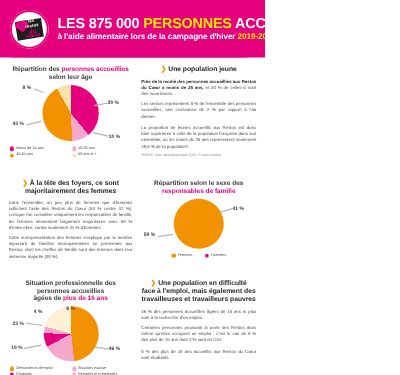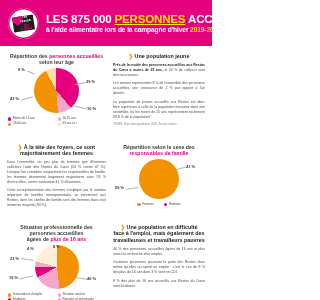--- a/index.html
+++ b/index.html
@@ -53,21 +53,21 @@
     position:relative;z-index:2;padding-left:5px;
   }
   .logo-txt .big{display:block;font-size:4.6px;color:#E5007D;}
 
   .head-text{flex:1;padding-right:8px;}
   .h-title{
     font-size:11.5px;font-weight:bold;color:#ffffff;
     letter-spacing:-.15px;line-height:12px;white-space:nowrap;
   }
   .h-title .num{color:#ffffff;margin-top:16px;}
-  .h-title .hl{color:#FFE400;text-decoration:underline;}
+  .h-title .hl{color:#FFE400;}
   .h-sub{
     font-size:6.6px;font-weight:bold;color:#ffffff;
     letter-spacing:-.1px;line-height:8px;margin-top:1px;white-space:nowrap;
   }
   .h-sub .hl{color:#FFE400;}
 
   
   .cols{display:flex;padding:7px 7px 0 7px;box-sizing:border-box;}
   .col-l{width:99px;flex:0 0 99px;}
   .col-r{flex:1;padding-left:7px;}

